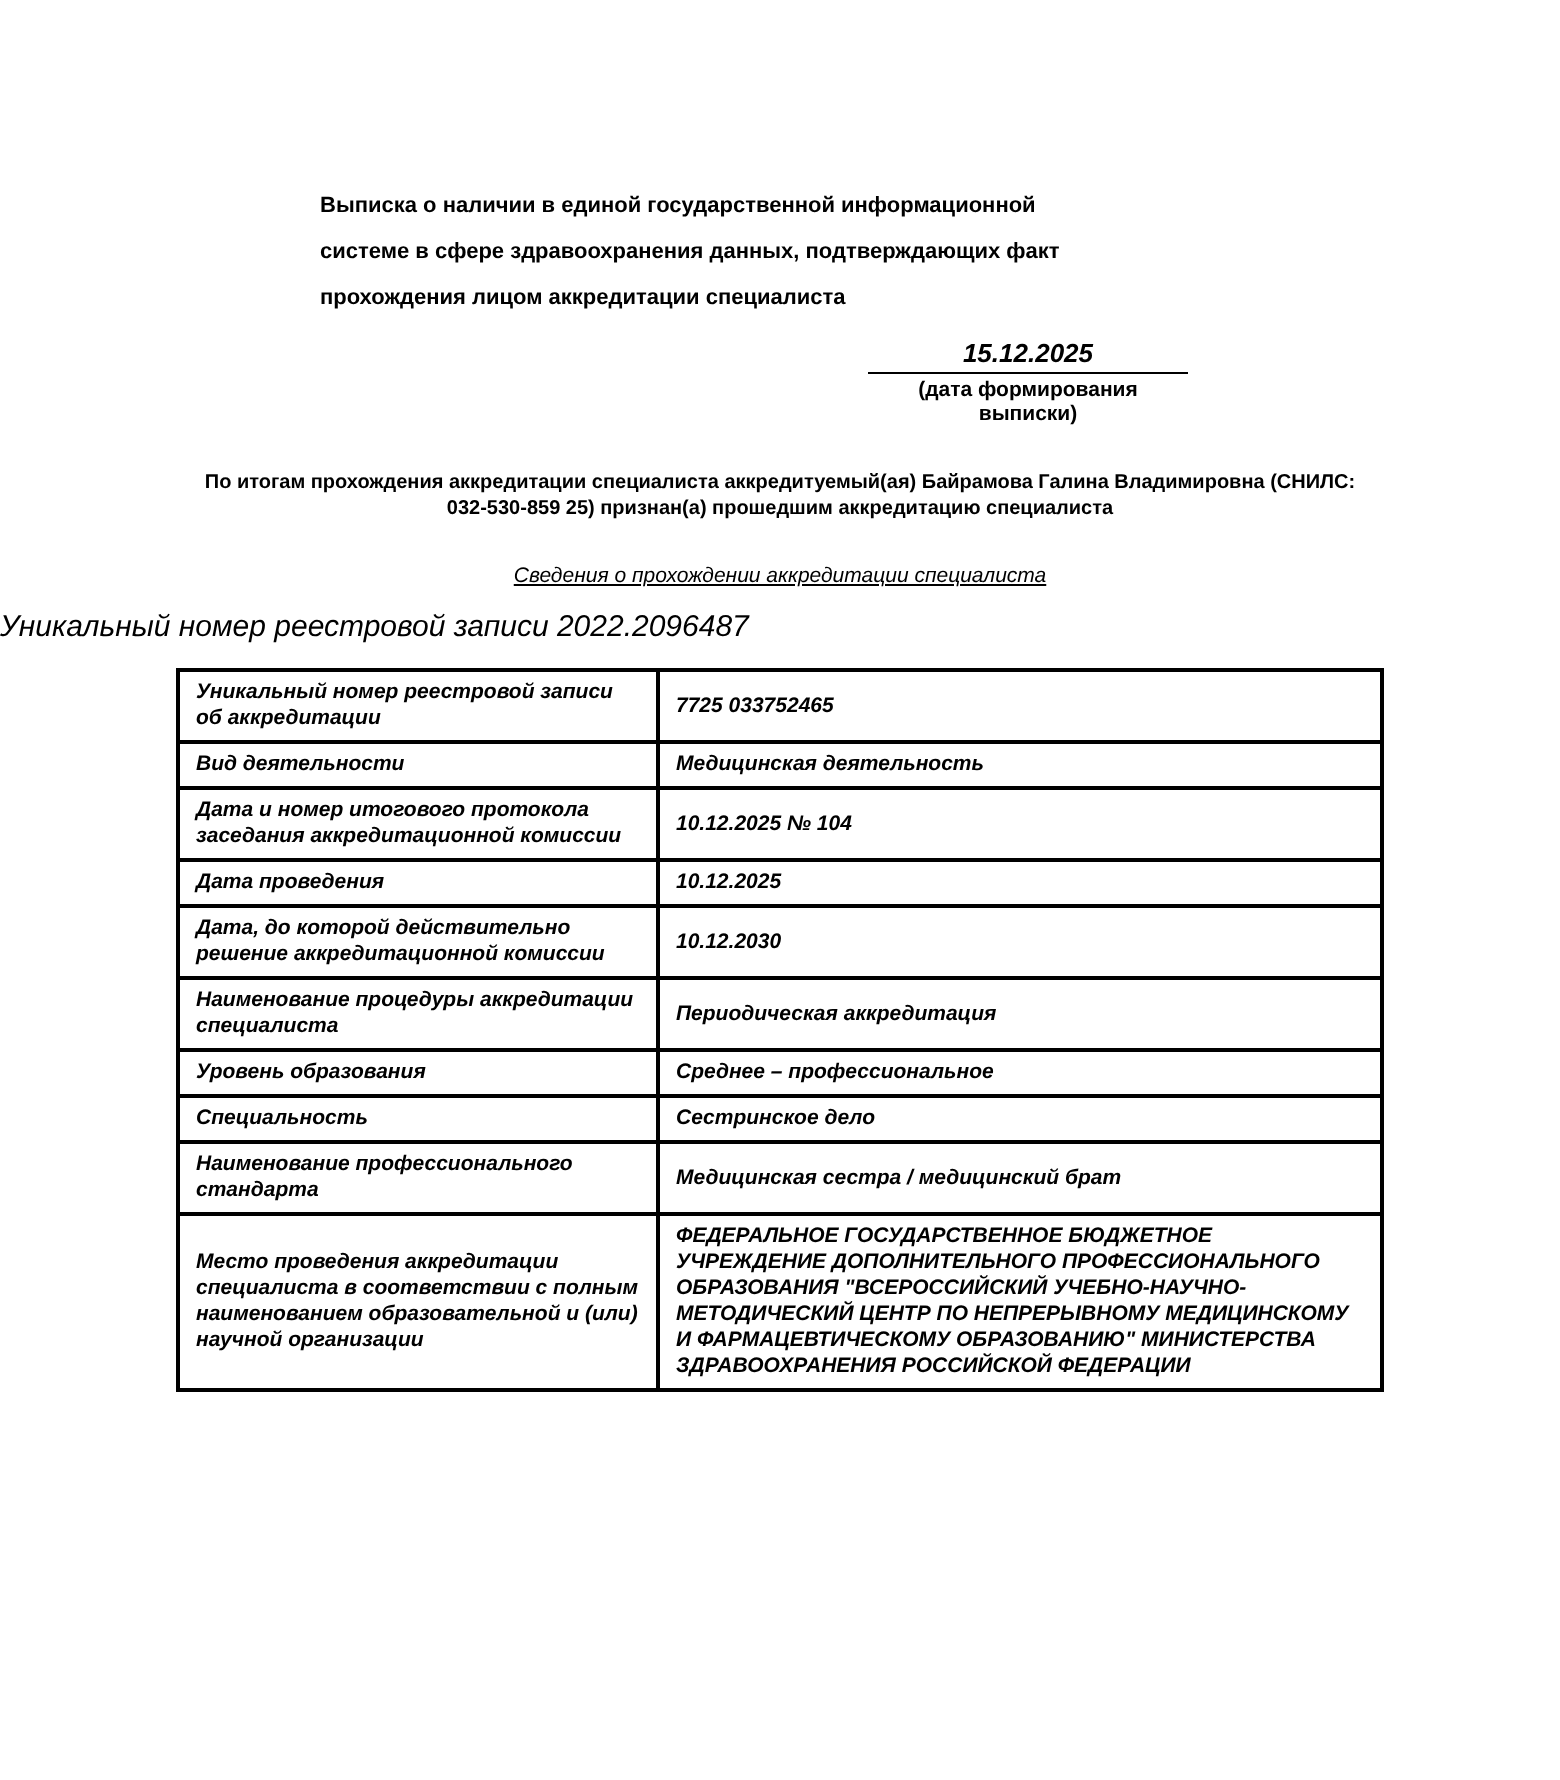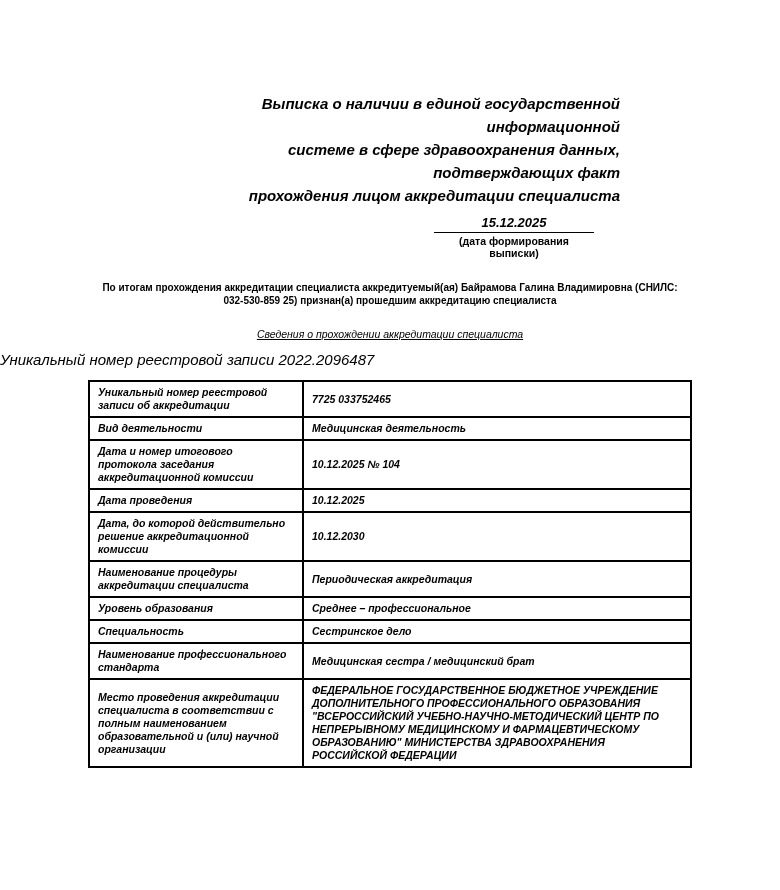--- a/index.html
+++ b/index.html
@@ -11,23 +11,23 @@
     overflow: hidden;
   }
   .page {
     position: relative;
     width: 780px; height: 890px;
     background: #ffffff;
   }
   .title {
     margin: 92px auto 0;
     width: 460px;
-    text-align: right;
-    font-weight: bold; font-style: italic;
-    font-size: 15px; line-height: 23px;
+    text-align: left;
+    font-weight: bold; 
+    font-size: 11px; line-height: 23px;
   }
   .date-block {
     width: 160px;
     margin-left: 434px;
     margin-top: 8px;
     text-align: center;
   }
   .date-value {
     font-weight: bold; font-style: italic;
     font-size: 13px;
@@ -64,21 +64,21 @@
     border-collapse: collapse;
     table-layout: fixed;
   }
   table.acc-table td {
     border: 2px solid #000000;
     font-weight: bold; font-style: italic;
     font-size: 10.5px; line-height: 13px;
     vertical-align: middle;
     padding: 4px 8px;
   }
-  td.cell-label { width: 214px; }
+  td.cell-label { width: 240px; }
   td.cell-value { padding-left: 12px; padding-right: 6px; }
 </style>
 </head>
 <body>
 
 <div class="page">
 
   <div class="title">
     <div>Выписка о наличии в единой государственной информационной</div>
     <div>системе в сфере здравоохранения данных, подтверждающих факт</div>

